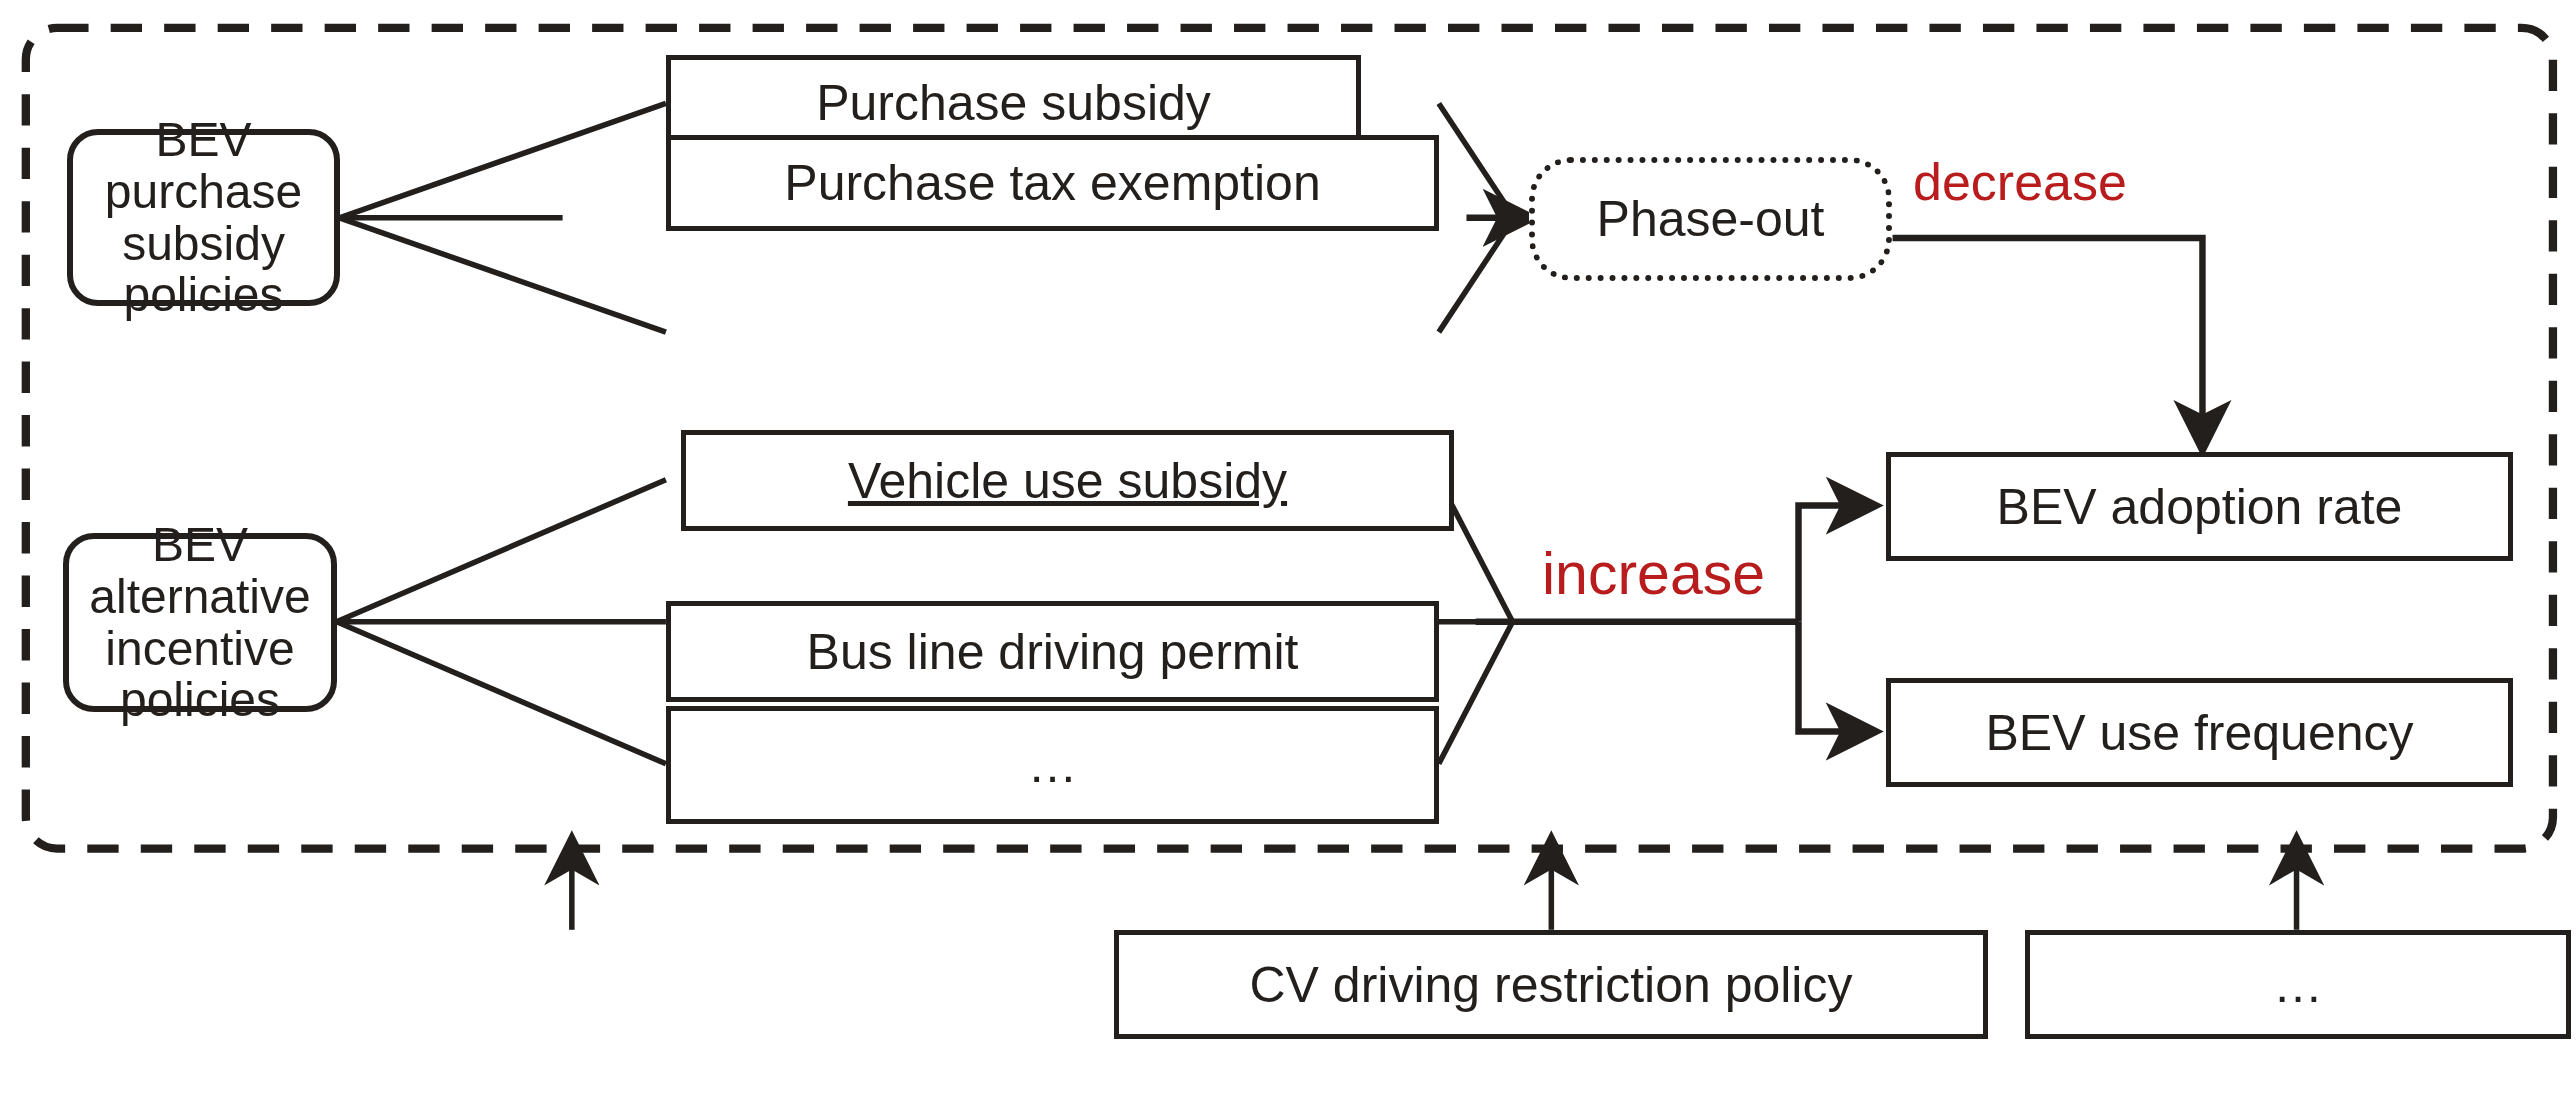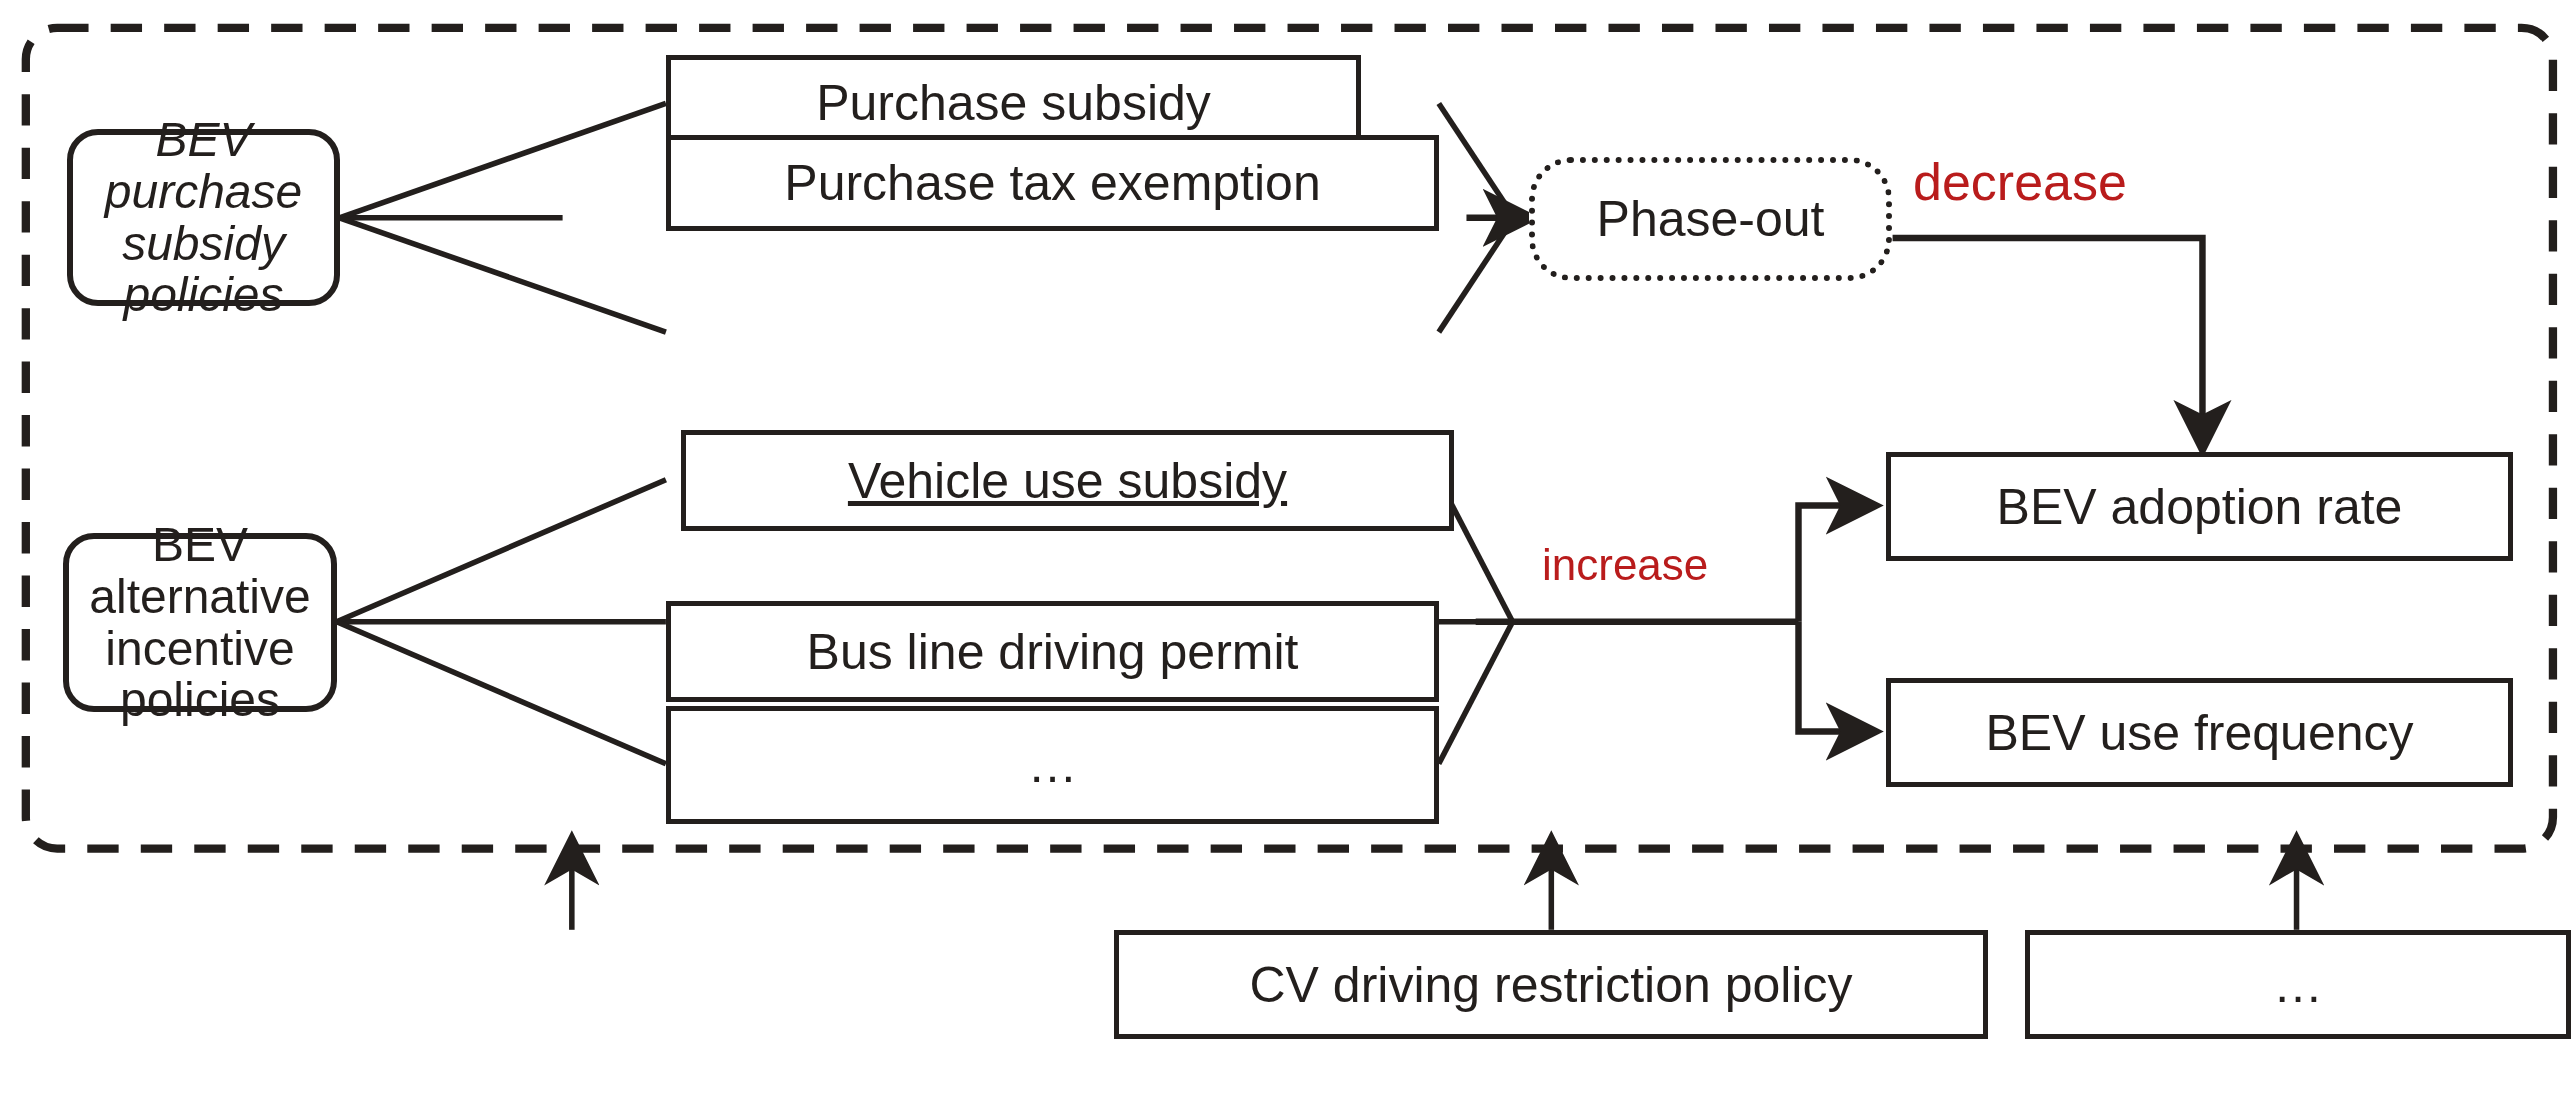--- a/index.html
+++ b/index.html
@@ -51,21 +51,21 @@
 
     <path d="M1600,674 L1950,674" fill="none" stroke="#231f1d" stroke-width="7"></path>
     <path d="M1950,674 L1950,548 L2032,548" fill="none" stroke="#231f1d" stroke-width="7" marker-end="url(#arrow)"></path>
     <path d="M1950,674 L1950,793 L2032,793" fill="none" stroke="#231f1d" stroke-width="7" marker-end="url(#arrow)"></path>
 
     <path d="M620,1008 L620,910" fill="none" stroke="#231f1d" stroke-width="6" marker-end="url(#arrowthin)"></path>
     <path d="M1682,1008 L1682,910" fill="none" stroke="#231f1d" stroke-width="6" marker-end="url(#arrowthin)"></path>
     <path d="M2490,1008 L2490,910" fill="none" stroke="#231f1d" stroke-width="6" marker-end="url(#arrowthin)"></path>
   </svg>
 
-  <div class="nodebox rounded" style="left:67px;top:129px;width:273px;height:177px;font-size:48px;flex-direction:column;font-style:italic;">
+  <div class="nodebox rounded" style="left:67px;top:129px;width:273px;height:177px;font-size:48px;flex-direction:column;">
     <span class="lbl">BEV purchase</span>
     <span class="lbl">subsidy policies</span>
   </div>
 
   <div class="nodebox" style="left:666px;top:55px;width:695px;height:96px;font-size:50px;">
     <span>Purchase subsidy</span>
   </div>
 
   <div class="nodebox" style="left:666px;top:135px;width:773px;height:96px;font-size:50px;">
     <span>Purchase tax exemption</span>
@@ -89,21 +89,21 @@
   </div>
 
   <div class="nodebox" style="left:666px;top:569px;width:773px;height:101px;font-size:50px;margin-top:32px;">
     <span>Bus line driving permit</span>
   </div>
 
   <div class="nodebox" style="left:666px;top:706px;width:773px;height:118px;font-size:50px;">
     <span>…</span>
   </div>
 
-  <div class="edgelabel" style="left:1542px;top:540px;font-size:44px;">
+  <div class="edgelabel" style="left:1542px;top:540px;font-size:59px;">
     <span>increase</span>
   </div>
 
   <div class="nodebox" style="left:1886px;top:452px;width:627px;height:109px;font-size:50px;">
     <span>BEV adoption rate</span>
   </div>
 
   <div class="nodebox" style="left:1886px;top:678px;width:627px;height:109px;font-size:50px;">
     <span>BEV use frequency</span>
   </div>

